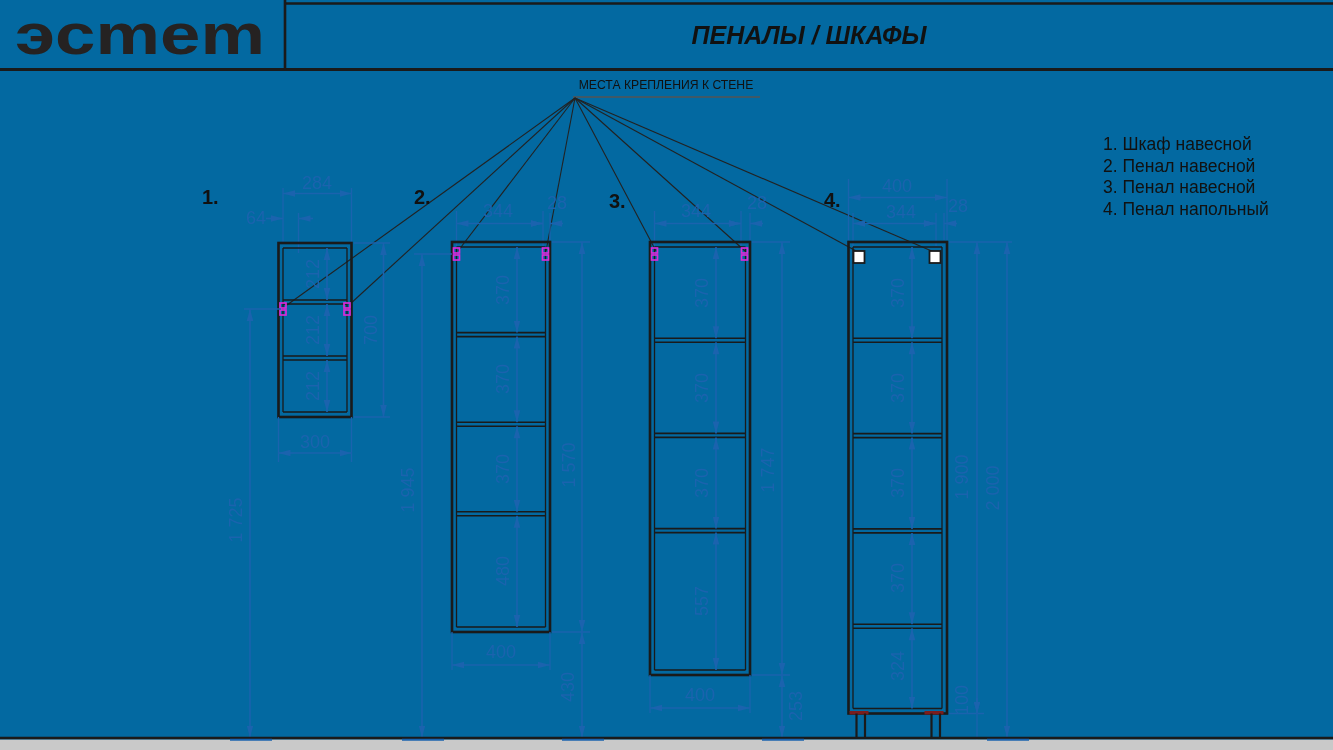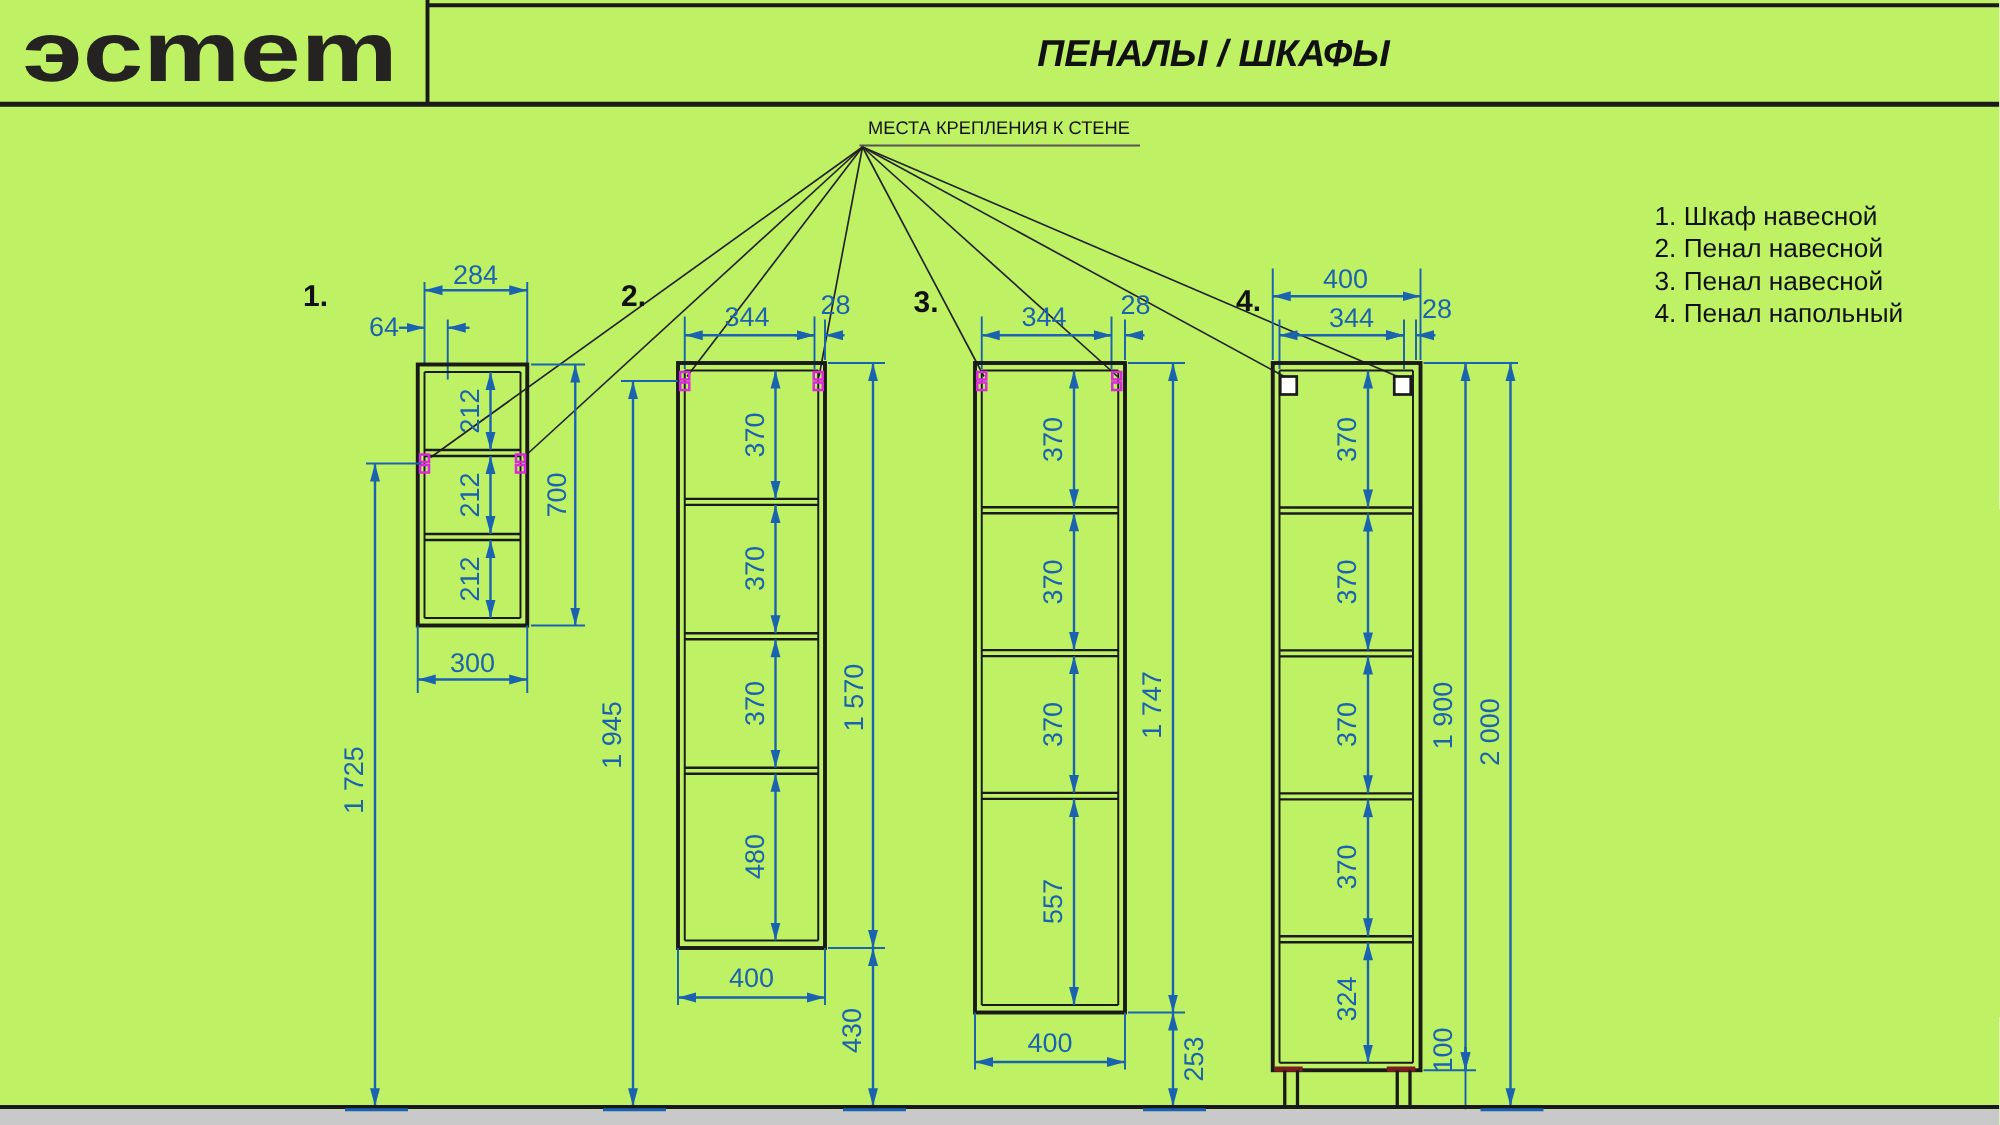--- a/index.html
+++ b/index.html
@@ -1,16 +1,16 @@
 <!DOCTYPE html>
 <html><head>
 <meta charset="utf-8">
 <style>
   html,body{margin:0;padding:0;background:#fff;}
-  .stage{position:relative;width:1333px;height:750px;background:#bef264;overflow:hidden;}
+  .stage{position:relative;width:1333px;height:750px;background:#0369a1;overflow:hidden;}
   svg{display:block;}
   text{font-family:"Liberation Sans",sans-serif;}
   .ol{stroke:#1a1a1a;stroke-width:2.6;fill:none;}
   .tl{stroke:#1a1a1a;stroke-width:1.3;fill:none;}
   .sh{stroke:#1a1a1a;stroke-width:1.6;fill:none;}
   .dl{stroke:#1b63ae;stroke-width:1.6;fill:none;}
   .xl{stroke:#1b63ae;stroke-width:1.3;fill:none;}
   .fan{stroke:#222;stroke-width:1.1;fill:none;}
   .leg{stroke:#1a1a1a;stroke-width:2.2;fill:none;}
   .mnt{stroke:#d92bd9;stroke-width:1.7;fill:none;}

